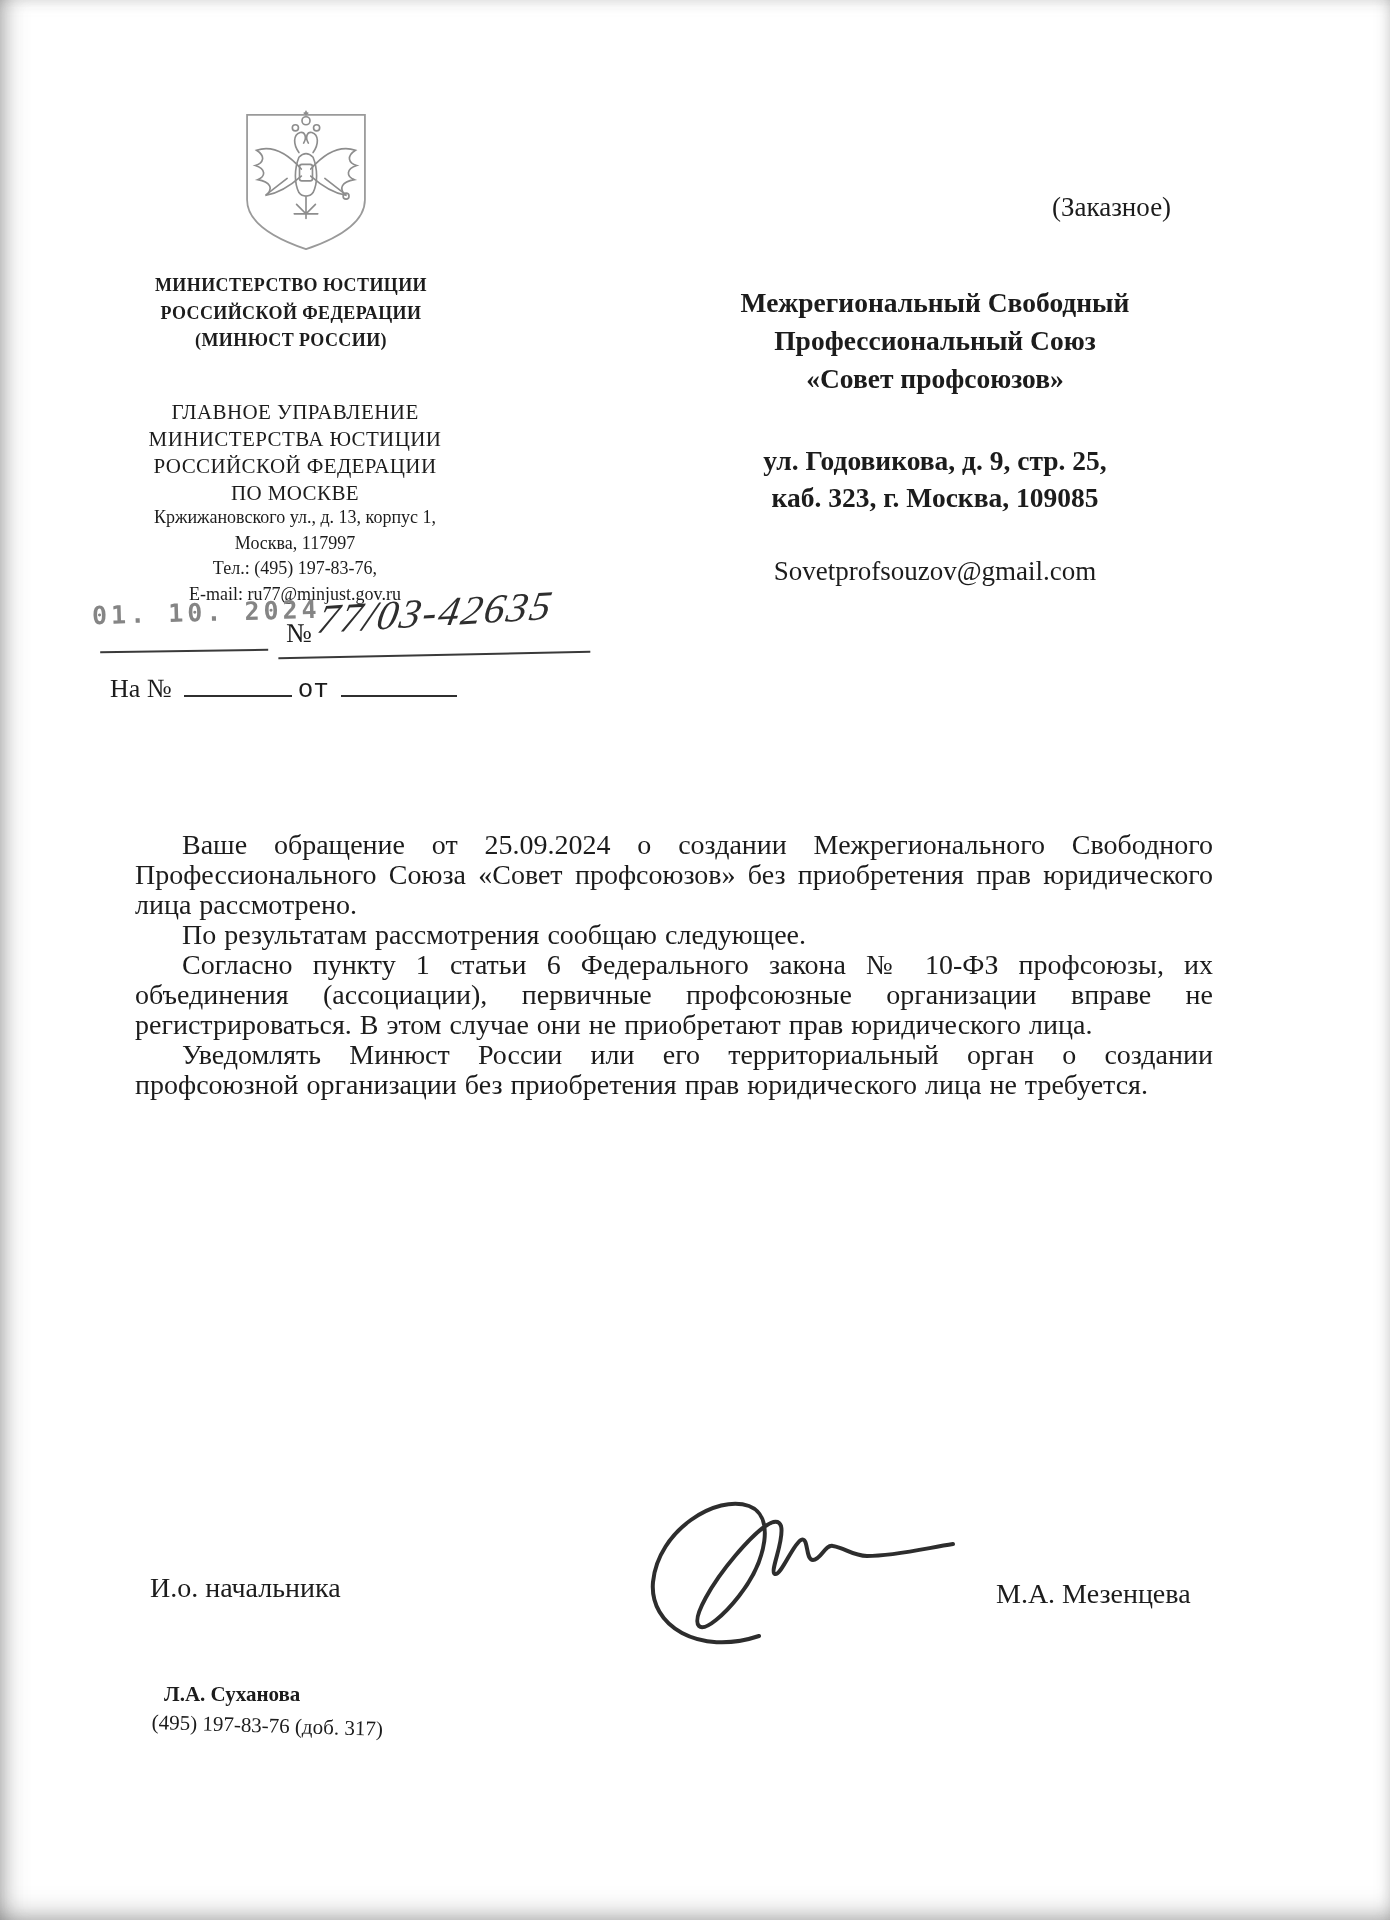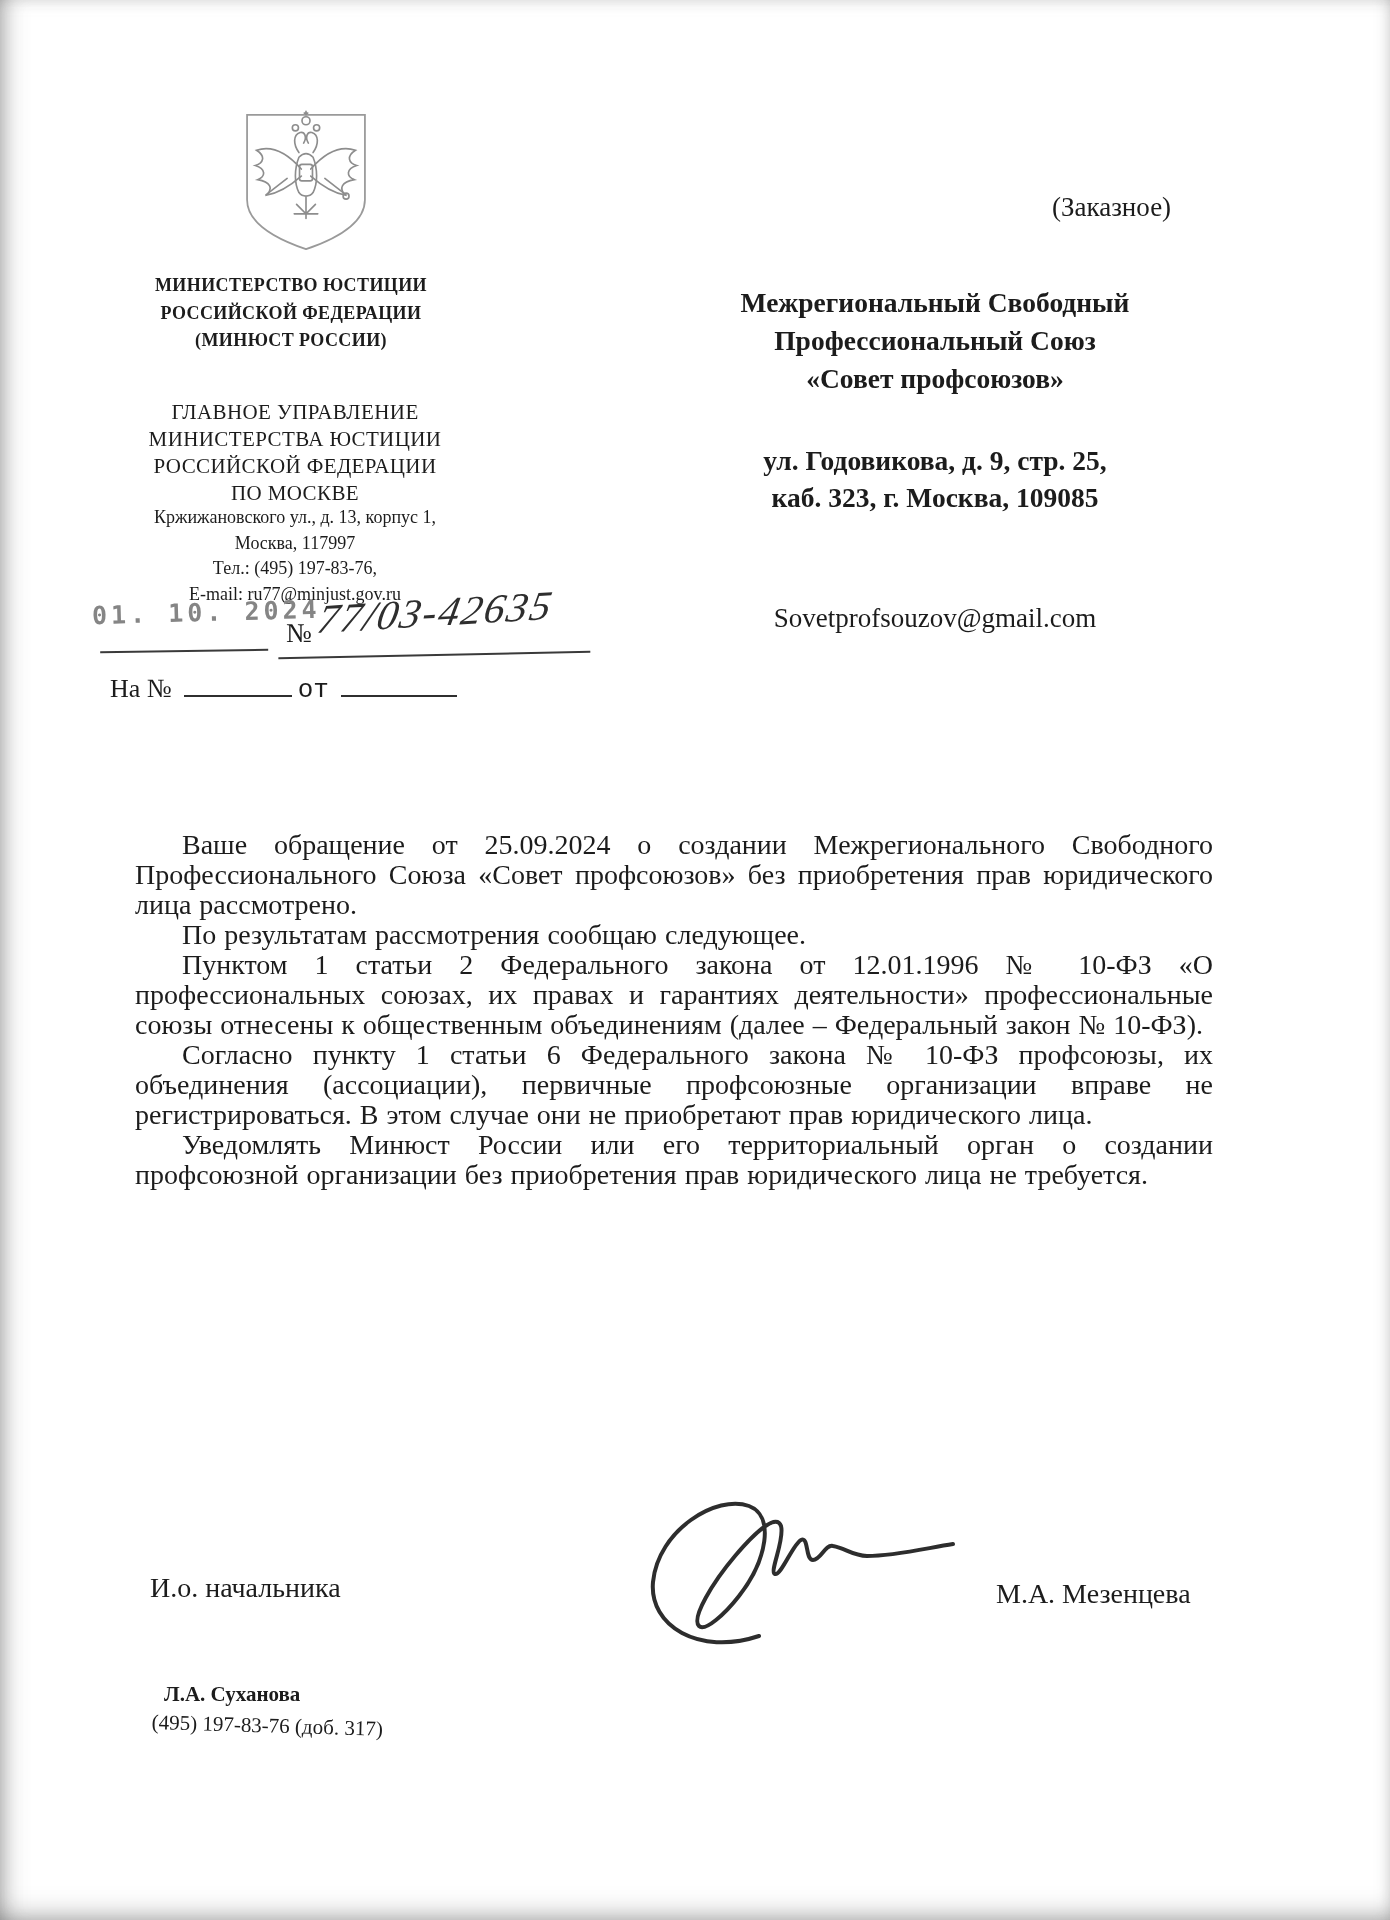--- a/index.html
+++ b/index.html
@@ -32,21 +32,21 @@
     transform:skewX(-14deg) rotate(-3.5deg); letter-spacing:2px; white-space:nowrap;
   }
   .uline-2 { left:278px; top:622px; width:312px; height:32px; border-bottom:2px solid #3a3a3a; transform:rotate(-1.2deg); }
   .ref-row { left:110px; top:668px; font-size:26px; white-space:nowrap; }
   .ref-row .uline { display:inline-block; border-bottom:2px solid #2f2f2f; height:1.02em; margin-left:12px; }
   .ref-row .ot { margin-left:6px;font-family:Liberation Mono, monospace; }
   
   .mail-class { left:1052px; top:192px; width:220px; font-size:27px; }
   .recipient-name { left:700px; top:284px; width:470px; font-weight:bold; font-size:27.5px; line-height:38px; }
   .recipient-address { left:700px; top:442px; width:470px; font-weight:bold; font-size:27.5px; line-height:37px; }
-  .recipient-email { left:700px; top:556px; width:470px; font-size:27px;margin-top:47px; }
+  .recipient-email { left:700px; top:556px; width:470px; font-size:27px; }
   
   .letter-body { left:135px; top:830px; width:1078px; font-size:28px; line-height:30px; text-align:justify; }
   .letter-body p { margin:0; text-indent:47px; word-spacing:1px; }
   
   .sig-position { left:150px; top:1572px; font-size:28px; }
   .sig-name { left:985px; top:1578px; font-size:28px;margin-left:11px; }
   .sig-svg { left:608px; top:1486px; width:362px; height:170px; }
   
   .exec-name { left:164px; top:1682px; font-size:21px;font-weight:bold; }
   .exec-phone { left:152px; top:1710px; font-size:21px; transform:rotate(1.7deg); transform-origin:left top; }
@@ -118,21 +118,20 @@
   <div class="abs recipient-address lh-center">
     <div>ул. Годовикова, д. 9, стр. 25,</div>
     <div>каб. 323, г. Москва, 109085</div>
   </div>
 
   <div class="abs recipient-email lh-center">Sovetprofsouzov@gmail.com</div>
 
   <div class="abs letter-body">
     <p>Ваше обращение от 25.09.2024 о создании Межрегионального Свободного Профессионального Союза «Совет профсоюзов» без приобретения прав юридического лица рассмотрено.</p>
     <p>По результатам рассмотрения сообщаю следующее.</p>
-    <p>Пунктом 1 статьи 2 Федерального закона от 12.01.1996 № 10-ФЗ «О профессиональных союзах, их правах и гарантиях деятельности» профессиональные союзы отнесены к общественным объединениям (далее – Федеральный закон № 10-ФЗ).</p>
     <p>Согласно пункту 1 статьи 6 Федерального закона № 10-ФЗ профсоюзы, их объединения (ассоциации), первичные профсоюзные организации вправе не регистрироваться. В этом случае они не приобретают прав юридического лица.</p>
     <p>Уведомлять Минюст России или его территориальный орган о создании профсоюзной организации без приобретения прав юридического лица не требуется.</p>
   </div>
 
   <div class="abs sig-position">И.о. начальника</div>
 
   <svg class="abs sig-svg" viewBox="0 0 360 170" aria-hidden="true">
     <path d="M150,150 C90,170 40,140 44,96 C49,44 108,8 140,20 C166,30 158,74 130,110 C116,128 96,146 90,140 C82,132 104,96 126,70 C150,42 168,28 172,40 C176,54 160,86 166,88 C172,90 184,58 192,54 C200,50 196,74 204,74 C212,74 216,58 224,60 C236,62 244,70 258,70 C286,70 318,62 344,58" fill="none" stroke="#1b1b1b" stroke-width="4" stroke-linecap="round" opacity="0.92"></path>
   </svg>
 

